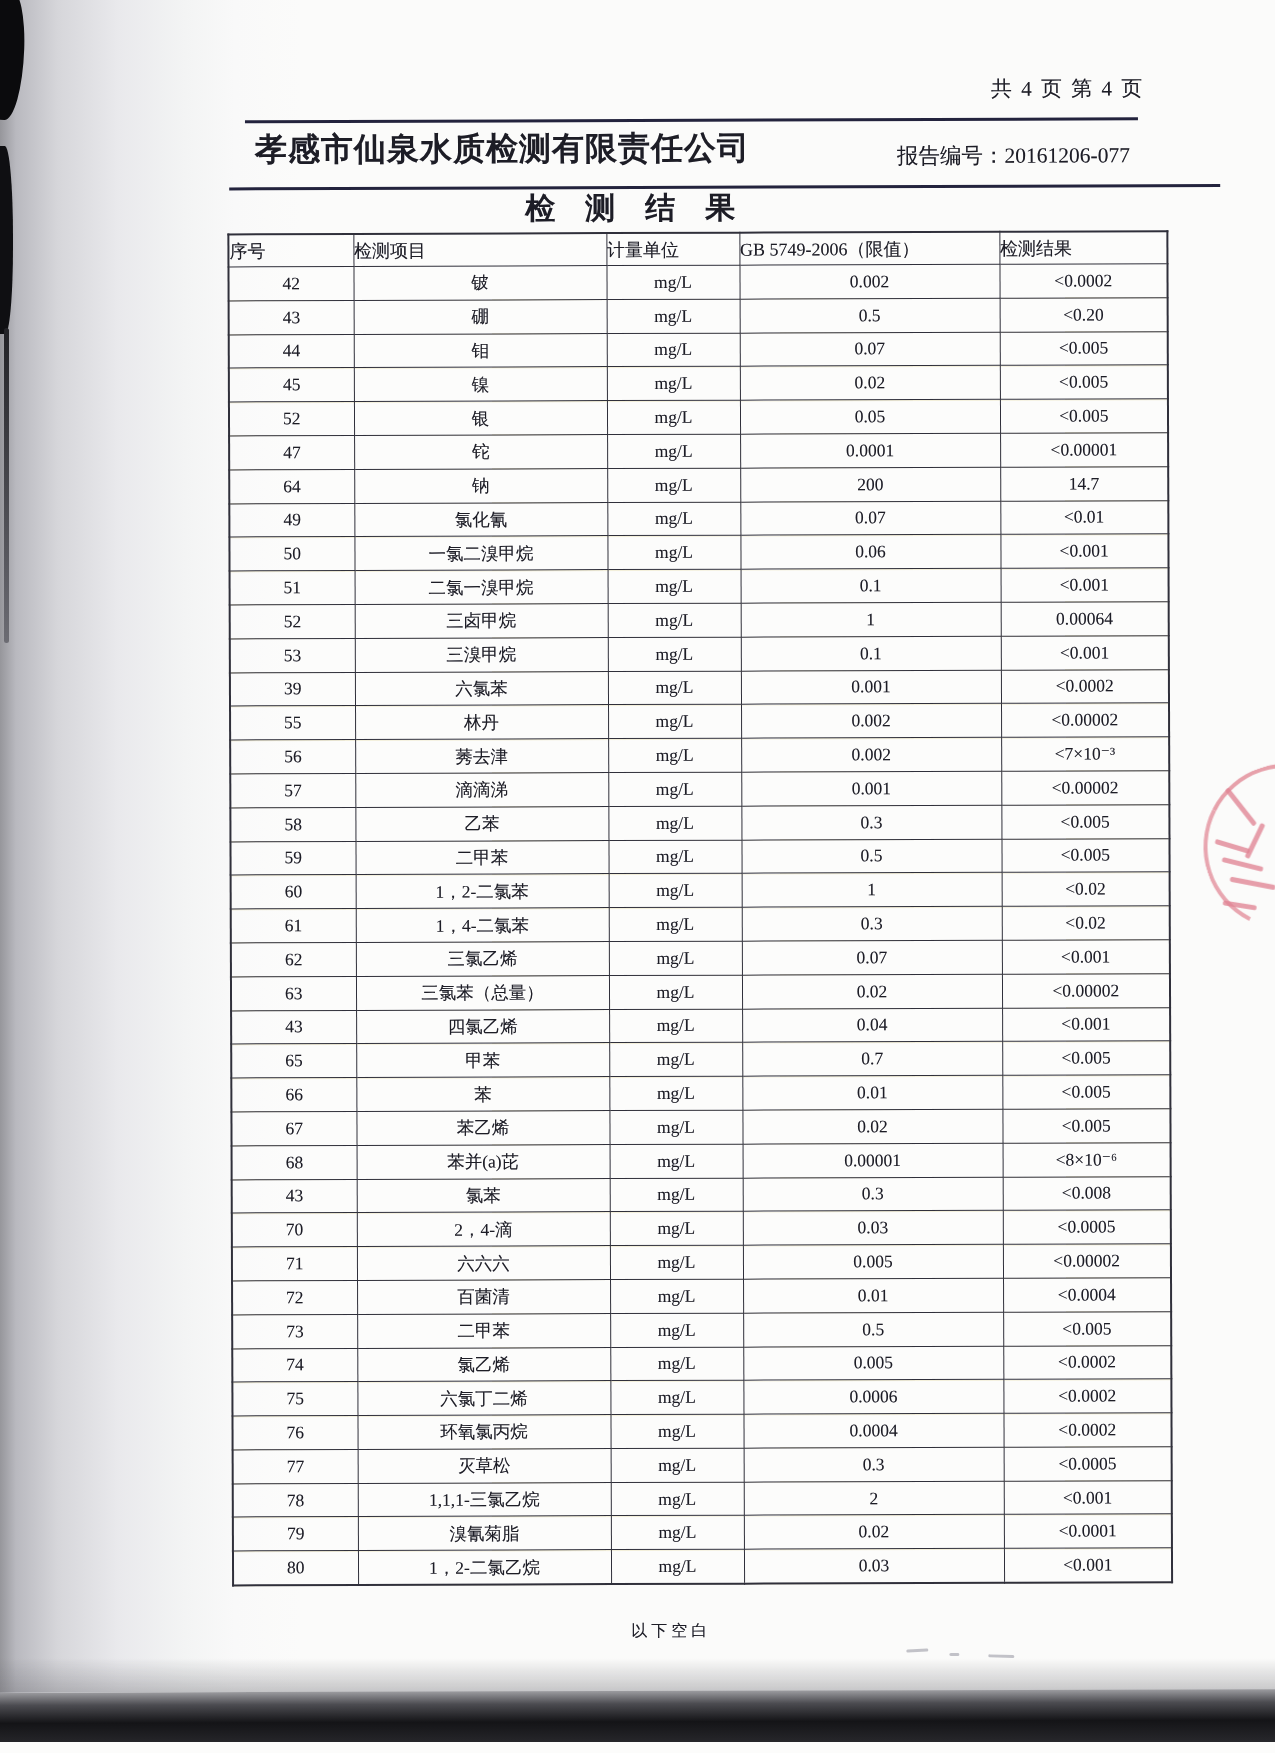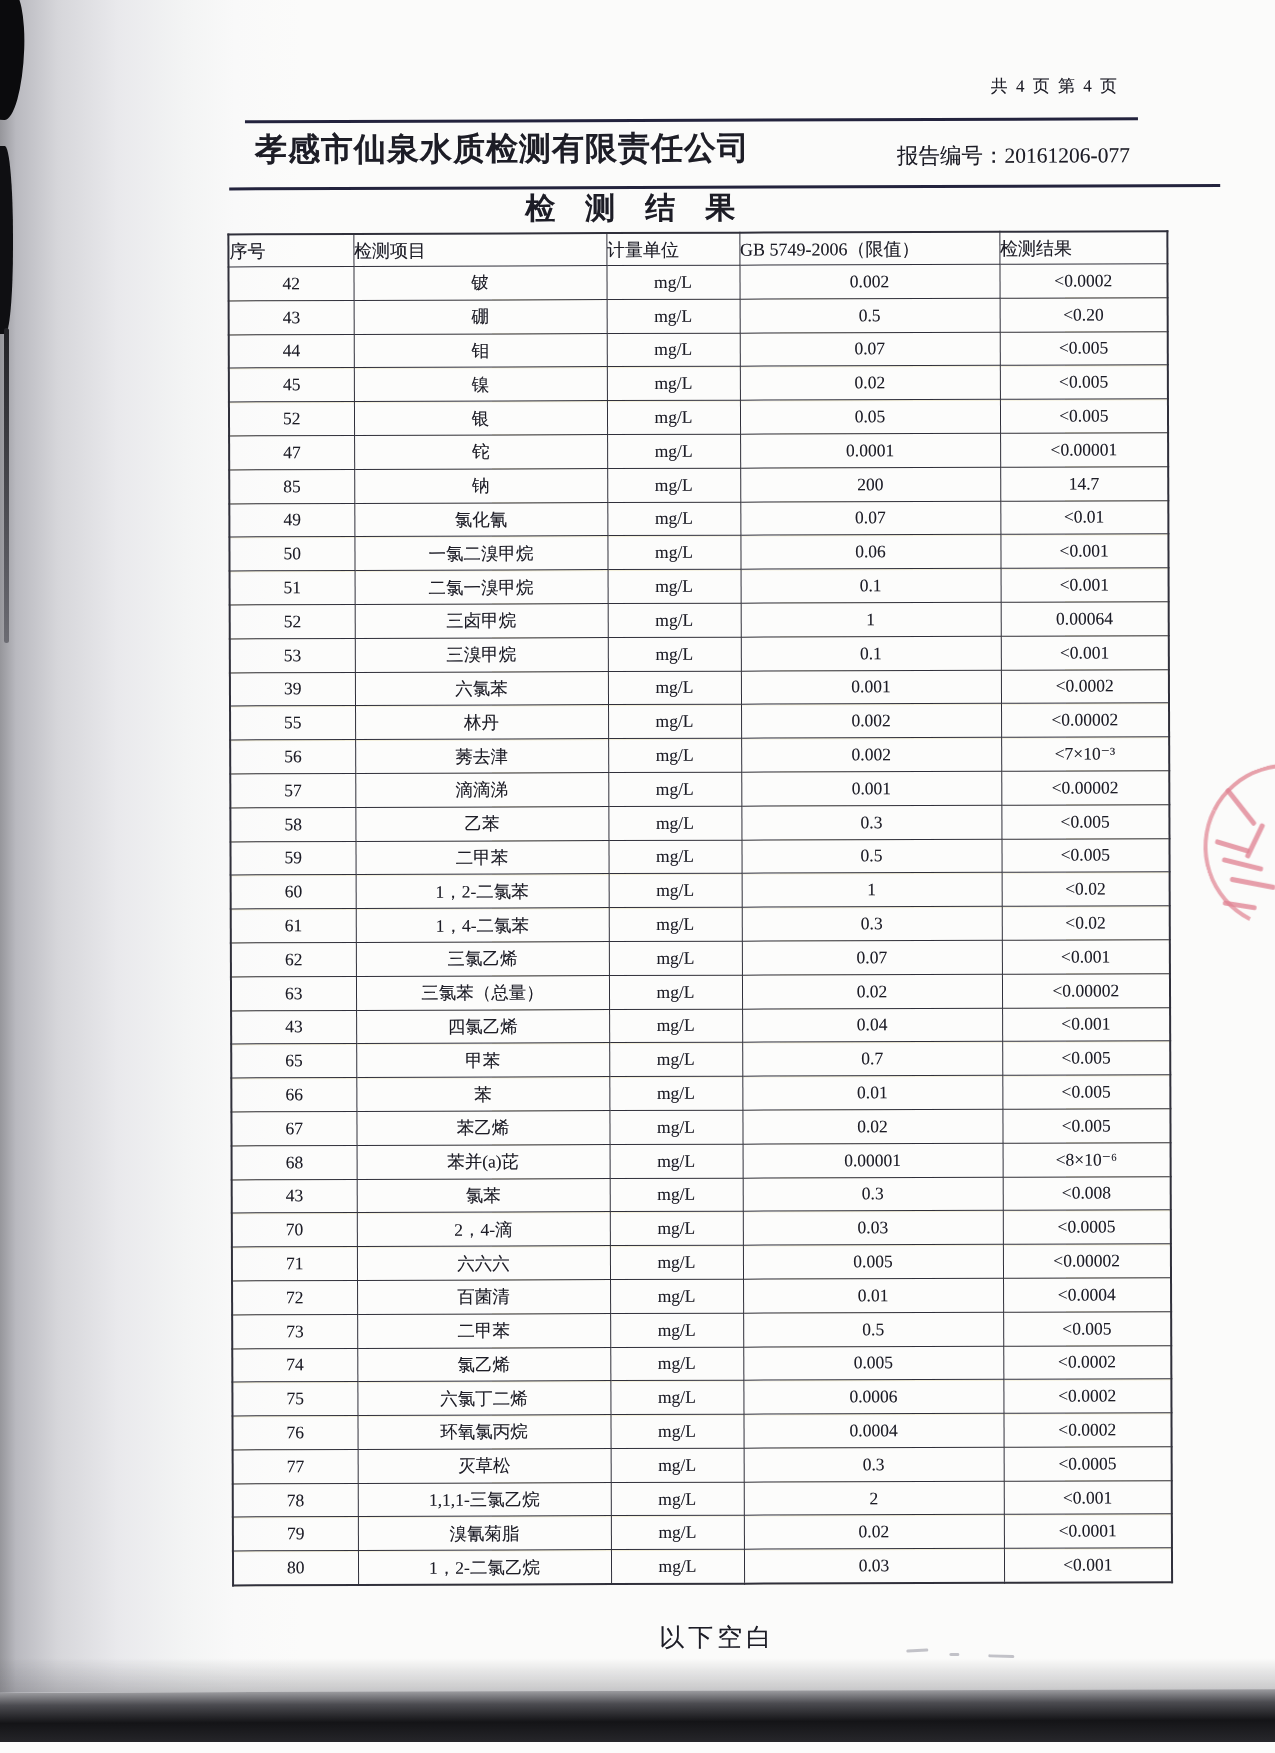--- a/index.html
+++ b/index.html
@@ -9,40 +9,40 @@
     font-family:"Liberation Serif","DejaVu Serif",serif;
     color:#1d1d26;
   }
   .scanner-bg{
     position:absolute;inset:0;
     background:linear-gradient(90deg,#96969b 0px,#b9b9bf 16px,#d6d6da 58px,#e9e9ec 118px,#f3f4f4 185px,#f9f9f9 235px,#fbfbfa 300px,#fbfbfa 100%);
   }
   .sheet{position:absolute;inset:0;transform:rotate(-0.2deg);transform-origin:50% 40%;}
   .sheet *{text-shadow:0 0 .5px rgba(28,28,48,.35);}
 
-  .page-count{position:absolute;top:76px;left:993px;font-size:17px;letter-spacing:2px;}
+  .page-count{position:absolute;top:76px;left:993px;font-size:21px;letter-spacing:2px;}
   .rule-top{position:absolute;top:119px;left:247px;width:893px;height:2.5px;background:#23233d;}
   .company{position:absolute;top:127px;left:257px;font-size:32px;font-weight:700;letter-spacing:1px;}
   .report-no{position:absolute;top:142px;left:899px;font-size:21.5px;font-family:Liberation Serif, serif;}
   .rule-mid{position:absolute;top:186px;left:231px;width:991px;height:2.5px;background:#23233d;}
   .doc-title{position:absolute;top:188px;left:527px;font-size:30px;font-weight:700;letter-spacing:30px;white-space:nowrap;}
 
   table.results{
     position:absolute;left:229px;top:232px;width:939px;
     border-collapse:collapse;table-layout:fixed;
     background:rgba(255,255,255,.25);
   }
   table.results,table.results th,table.results td{border:1.5px solid #30303b;}
   table.results{border-width:2px;}
   table.results th{height:31px;font-size:18px;font-weight:400;text-align:left;padding:0;}
   table.results td{height:32.8px;font-size:17.5px;text-align:center;padding:0;font-weight:400;}
   table.results tbody tr{box-shadow:0 1px 0 rgba(205,185,70,.18);}
   col.c1{width:125px;}col.c2{width:253px;}col.c3{width:133px;}col.c4{width:260px;}col.c5{width:168px;}
 
-  .footer-note{position:absolute;top:1621px;left:656px;font-size:25px;letter-spacing:4px;}
+  .footer-note{position:absolute;top:1621px;left:628px;font-size:16px;letter-spacing:4px;}
 
   
   .speck{position:absolute;background:#b4b4bc;height:3px;border-radius:2px;opacity:.8;}
   .speck.s1{left:903px;top:1650px;width:22px;transform:rotate(-3deg);}
   .speck.s2{left:946px;top:1654px;width:10px;}
   .speck.s3{left:985px;top:1656px;width:26px;transform:rotate(2deg);}
 
   
   .stamp{position:absolute;left:0;top:0;width:100%;height:100%;pointer-events:none;filter:blur(.4px);}
   .stamp-arc{position:absolute;left:1203px;top:766px;width:158px;height:158px;border-radius:50%;
@@ -135,21 +135,21 @@
           <td>&lt;0.005</td>
         </tr>
         <tr>
           <td>47</td>
           <td>铊</td>
           <td>mg/L</td>
           <td>0.0001</td>
           <td>&lt;0.00001</td>
         </tr>
         <tr>
-          <td>85</td>
+          <td>64</td>
           <td>钠</td>
           <td>mg/L</td>
           <td>200</td>
           <td>14.7</td>
         </tr>
         <tr>
           <td>49</td>
           <td>氯化氰</td>
           <td>mg/L</td>
           <td>0.07</td>

